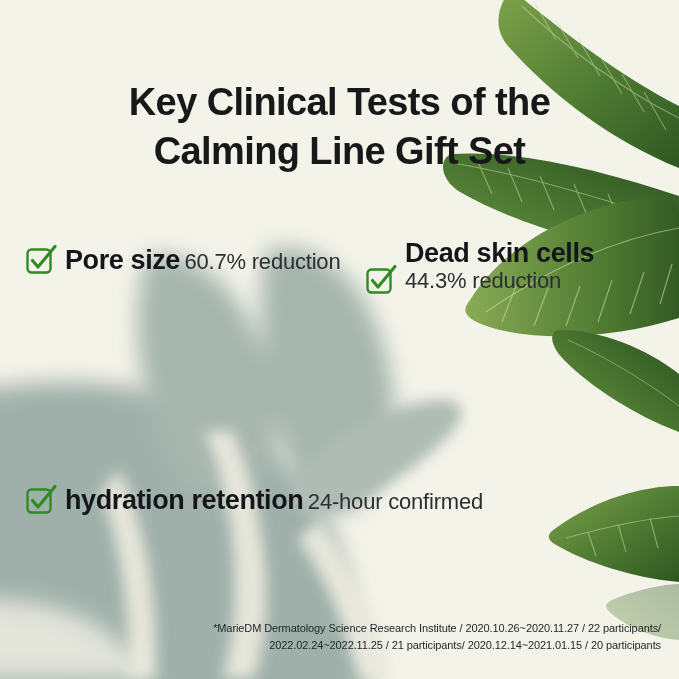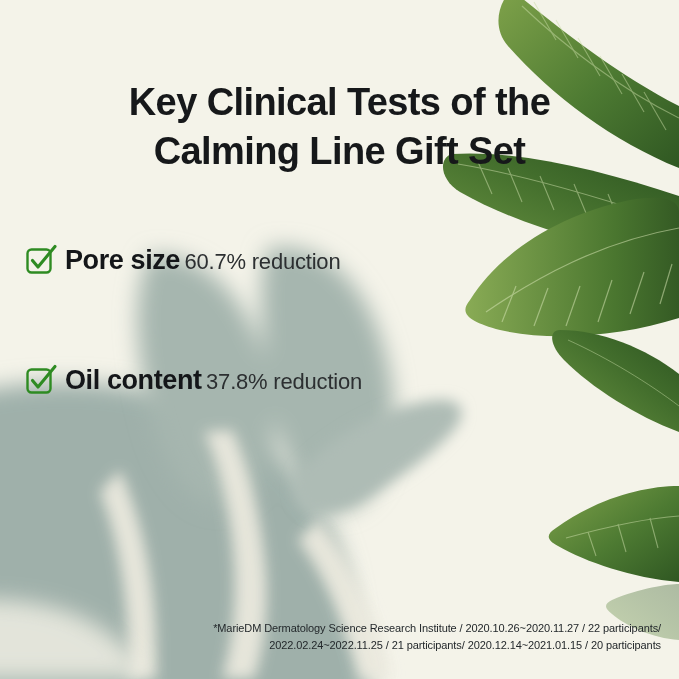--- a/index.html
+++ b/index.html
@@ -262,39 +262,51 @@
               <rect x="2.5" y="4.5" width="23" height="23" rx="4" ry="4" fill="none" stroke="#2e8b22" stroke-width="2.4"></rect>
               <path d="M7.5,15.5 L13,22 L30,1.5" fill="none" stroke="#2e8b22" stroke-width="3.1" stroke-linecap="round" stroke-linejoin="round"></path>
             </svg>
           </span>
           <span class="cell-text">
             <span class="cell-title">Pore size</span>
             <span class="cell-sub">60.7% reduction</span>
           </span>
         </div>
 
+        <div class="cell col-right">
+          <span class="check-icon">
+            <svg width="30" height="30" viewBox="0 0 30 30">
+              <rect x="2.5" y="4.5" width="23" height="23" rx="4" ry="4" fill="none" stroke="#2e8b22" stroke-width="2.4"></rect>
+              <path d="M7.5,15.5 L13,22 L30,1.5" fill="none" stroke="#2e8b22" stroke-width="3.1" stroke-linecap="round" stroke-linejoin="round"></path>
+            </svg>
+          </span>
+          <span class="cell-text">
+            <span class="cell-title">Dead skin cells</span>
+            <span class="cell-sub">44.3% reduction</span>
+          </span>
+        </div>
       </div>
 
       <div class="row row-2">
+
+      </div>
+
+      <div class="row row-3">
         <div class="cell col-left">
           <span class="check-icon">
             <svg width="30" height="30" viewBox="0 0 30 30">
               <rect x="2.5" y="4.5" width="23" height="23" rx="4" ry="4" fill="none" stroke="#2e8b22" stroke-width="2.4"></rect>
               <path d="M7.5,15.5 L13,22 L30,1.5" fill="none" stroke="#2e8b22" stroke-width="3.1" stroke-linecap="round" stroke-linejoin="round"></path>
             </svg>
           </span>
           <span class="cell-text">
-            <span class="cell-title">Oil content</span>
-            <span class="cell-sub">37.8% reduction</span>
+            <span class="cell-title">hydration retention</span>
+            <span class="cell-sub">24-hour confirmed</span>
           </span>
         </div>
-
-      </div>
-
-      <div class="row row-3">
 
       </div>
 
     </div>
 
     <div class="footnote">
       <span class="fn-line">*MarieDM Dermatology Science Research Institute / 2020.10.26~2020.11.27 / 22 participants/</span>
       <span class="fn-line">2022.02.24~2022.11.25 / 21 participants/ 2020.12.14~2021.01.15 / 20 participants</span>
     </div>
 

